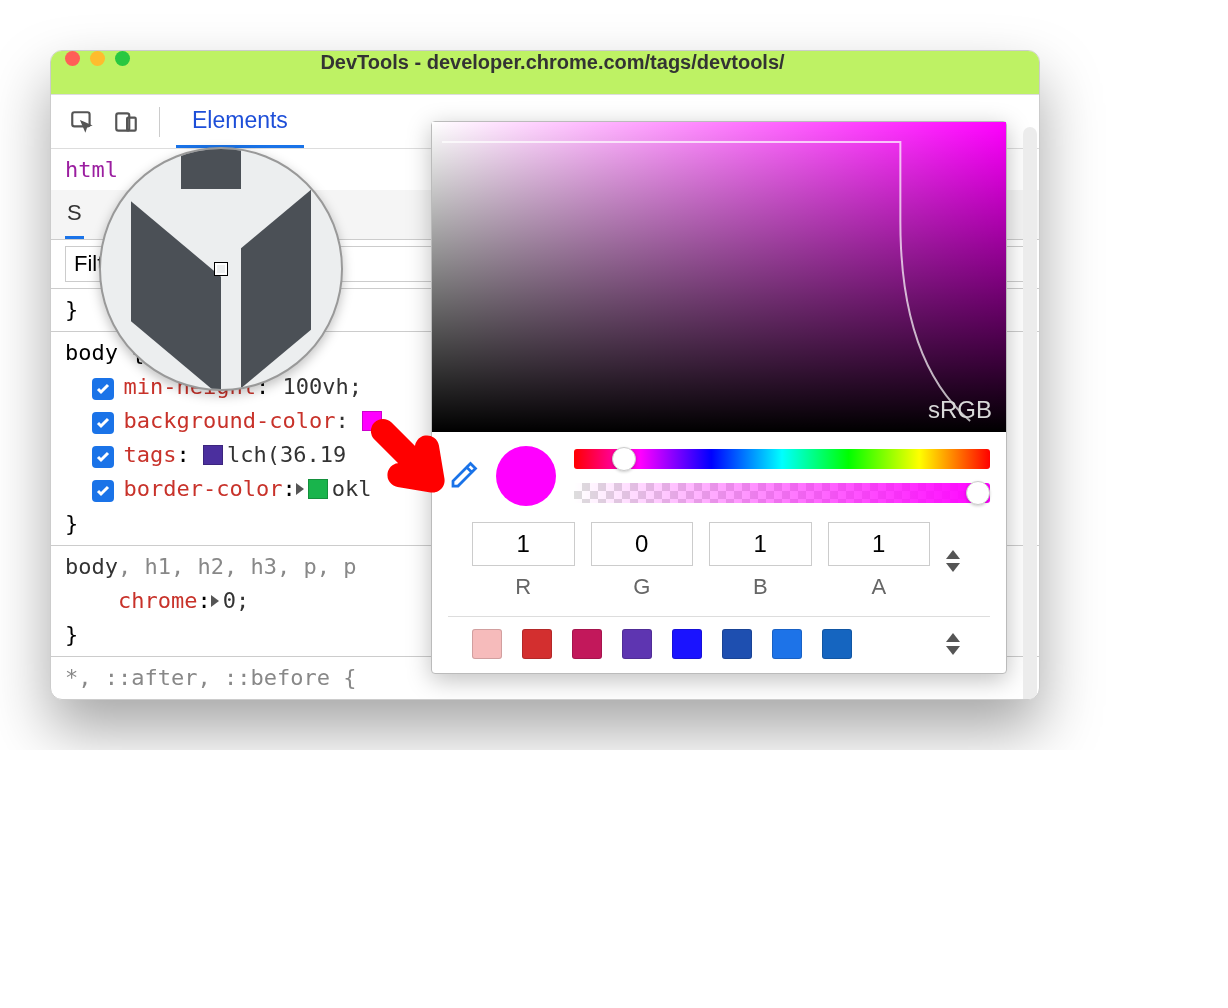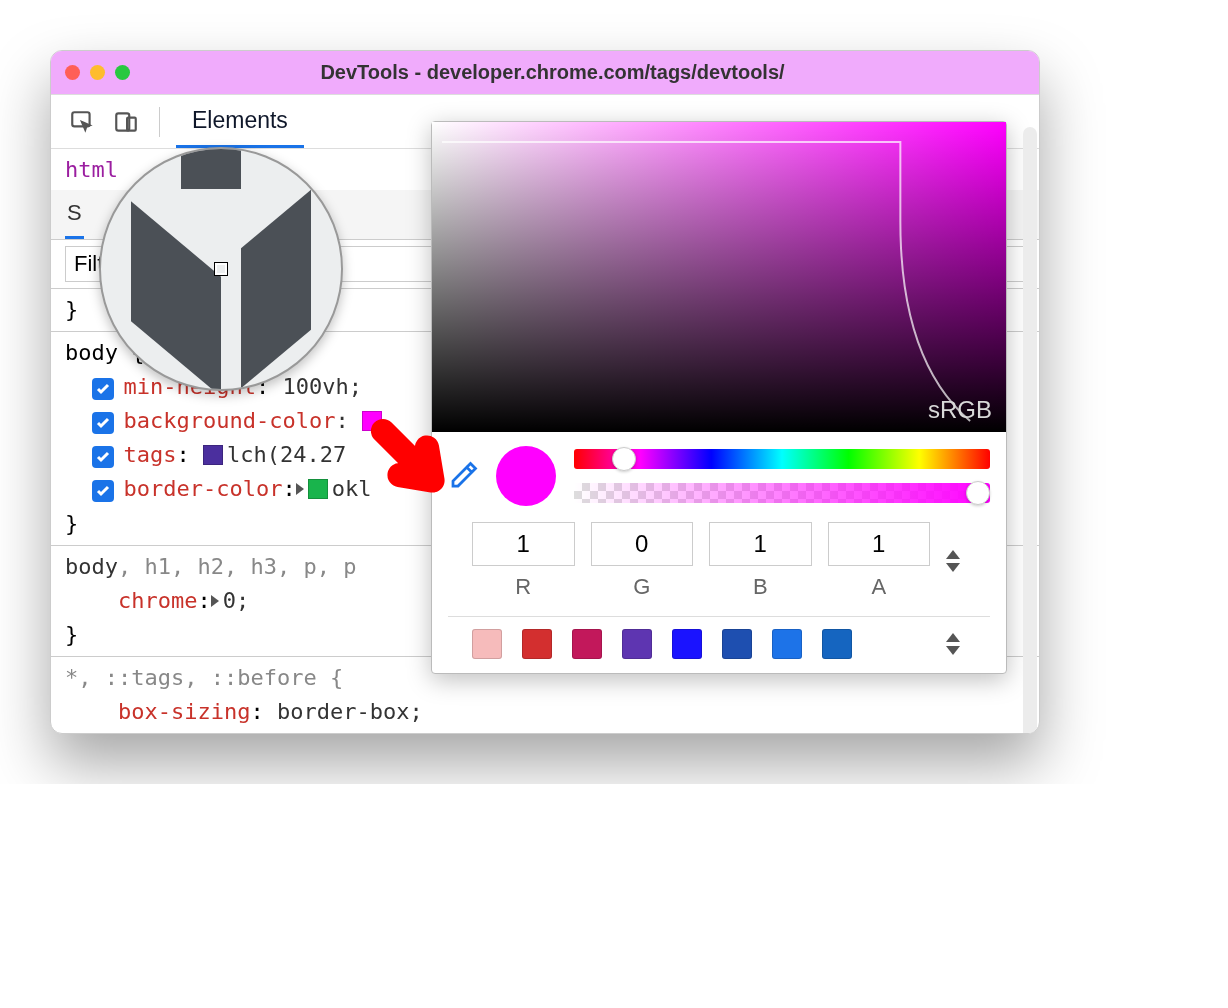--- a/index.html
+++ b/index.html
@@ -13,23 +13,22 @@
     width: 990px;
     border-radius: 12px;
     overflow: hidden;
     border: 1px solid #ccc;
     background: #fff;
     filter: drop-shadow(0 30px 30px rgba(0,0,0,.35));
     position: relative;
   }
   .titlebar {
     height: 44px;
-    background: #f0abfc;
-    display: flex;
-    align-items: center;
+    background: #bef264;
+    display: flex;
     padding: 0 14px;
     border-bottom: 1px solid #ddd;
   }
   .traffic { display: flex; gap: 10px; }
   .dot { width: 15px; height: 15px; border-radius: 50%; }
   .dot.red { background: #ff5f57; }
   .dot.yellow { background: #febc2e; }
   .dot.green { background: #28c840; }
   .title { flex: 1; text-align: center; font-size: 20px; font-weight: 600; color: #333; margin-right: 50px; }
 
@@ -47,21 +46,21 @@
   .divider { width: 1px; height: 30px; background: #ccc; margin: 0 6px; }
   .tab {
     font-size: 23px;
     color: #333;
     padding: 0 16px;
     height: 100%;
     display: flex;
     align-items: center;
     border-bottom: 3px solid transparent;
   }
-  .tab.active { color: #0f172a; border-bottom-color: #1a73e8; }
+  .tab.active { color: #1d4ed8; border-bottom-color: #1a73e8; }
 
   .bc-row {
     padding: 8px 14px 8px 14px;
     font-size: 22px;
     font-family: Menlo, monospace;
     color: #9b1ea0;
   }
   .sub-tabs {
     display: flex;
     border-bottom: 1px solid #ccc;
@@ -261,41 +260,38 @@
           <svg viewBox="0 0 16 16">
             <path d="M3 8 l3 3 7-7"></path>
           </svg>
         </span><span class="prop">background-color</span><span class="val">:</span> <span class="swatch" style="background:#ff00ff"></span>
     </div>
     <div>
       &nbsp;&nbsp;<span class="chk">
           <svg viewBox="0 0 16 16">
             <path d="M3 8 l3 3 7-7"></path>
           </svg>
-        </span><span class="prop">tags</span>: <span class="swatch" style="background:#4b2f9e"></span><span class="val">lch(24.27 </span>
+        </span><span class="prop">tags</span>: <span class="swatch" style="background:#4b2f9e"></span><span class="val">lch(36.19 </span>
     </div>
     <div>
       &nbsp;&nbsp;<span class="chk">
           <svg viewBox="0 0 16 16">
             <path d="M3 8 l3 3 7-7"></path>
           </svg>
         </span><span class="prop">border-color</span>:<span class="tri"></span><span class="swatch" style="background:#19b44c"></span><span class="val">okl</span>
     </div>
     <div>}</div>
     <div class="rule-sep"></div>
     <div><span class="sel">body</span><span class="sel-dim">, h1, h2, h3, p, p</span></div>
     <div>
       &nbsp;&nbsp;&nbsp;&nbsp;<span class="prop">chrome</span>:<span class="tri"></span><span class="val">0;</span>
     </div>
     <div>}</div>
     <div class="rule-sep"></div>
-    <div class="sel-dim">*, ::tags, ::before {</div>
-    <div>
-      &nbsp;&nbsp;&nbsp;&nbsp;<span class="prop">box-sizing</span>: <span class="val">border-box;</span>
-    </div>
+    <div class="sel-dim">*, ::after, ::before {</div>
   </div>
 
   <div class="picker">
     <div class="spectrum">
       <svg class="srgb-curve" viewBox="0 0 576 310" preserveAspectRatio="none">
         <path d="M 10 20 L 470 20 L 470 100 Q 470 240 540 300" stroke="rgba(255,255,255,.7)" stroke-width="2" fill="none"></path>
       </svg>
       <div class="srgb-label">sRGB</div>
     </div>
     <div class="pick-row">

